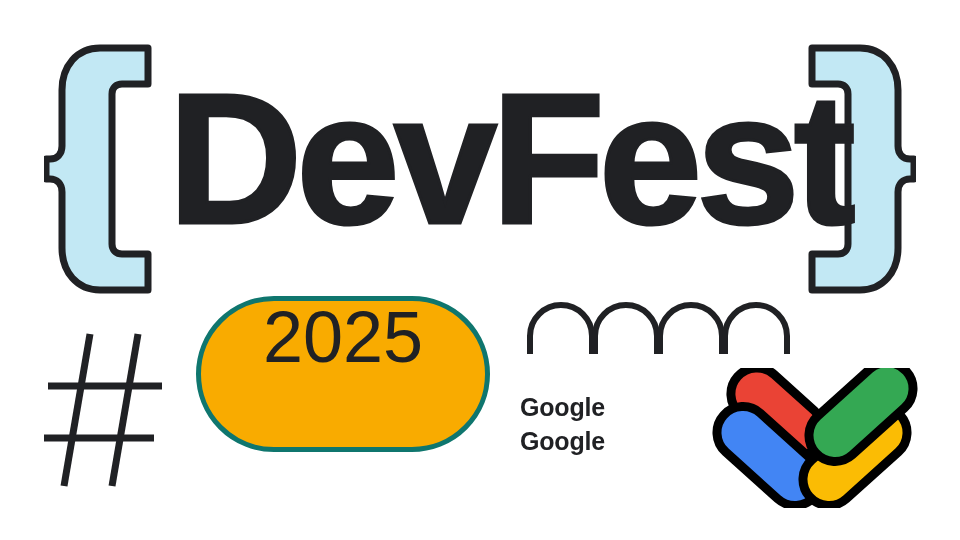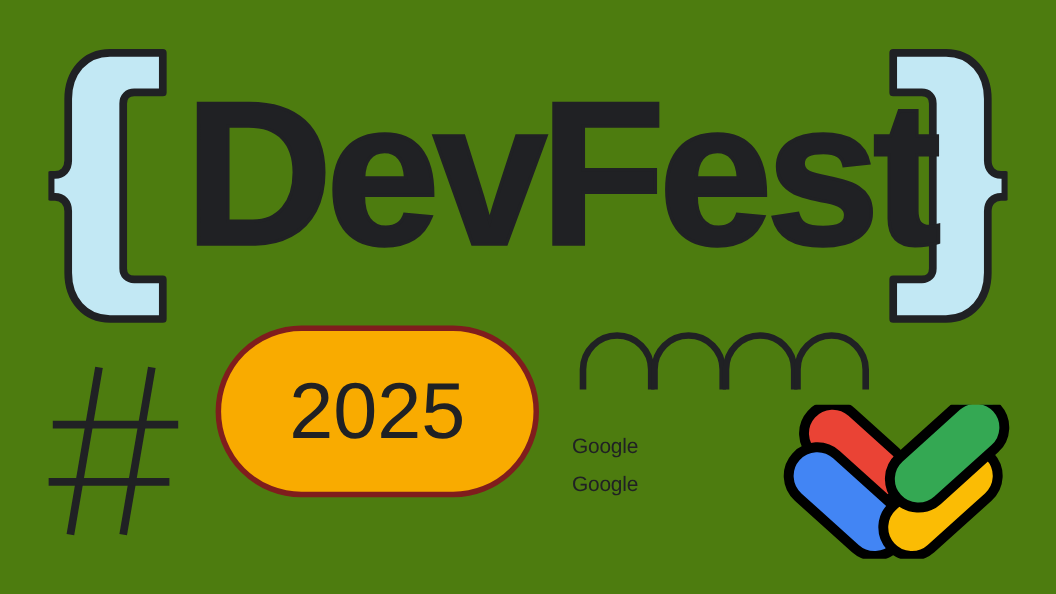--- a/index.html
+++ b/index.html
@@ -10,21 +10,21 @@
     width: 960px;
     height: 540px;
     overflow: hidden;
     background: #ededed;
     font-family: "Liberation Sans", sans-serif;
   }
   #stage {
     position: relative;
     width: 960px;
     height: 540px;
-    background: #4d7c0f;
+    background: #ffffff;
   }
   .abs { position: absolute; }
 
   
   #devfest-wordmark {
     left: 168px;
     top: 74px;
     width: 640px;
     height: 170px;
     color: #202124;
@@ -41,25 +41,24 @@
   #brace-left  { left: 44px;  top: 42px; }
   #brace-right { left: 800px; top: 42px; }
 
   
   #year-pill {
     left: 196px;
     top: 296px;
     width: 294px;
     height: 156px;
     background: #f9ab00;
-    border: 5px solid #7f1d1d;
+    border: 5px solid #0f766e;
     border-radius: 78px;
     box-sizing: border-box;
     display: flex;
-    align-items: center;
     justify-content: center;
   }
   #year-pill-label {
     color: #202124;
     font-family: "Liberation Sans", sans-serif;
     font-weight: normal;
     font-size: 72px;
     line-height: 72px;
     letter-spacing: 0px;
   }
@@ -76,22 +75,22 @@
     top: 380px;
     width: 400px;
     height: 130px;
   }
   #gdg-wordmark {
     position: absolute;
     left: 0px;
     top: 10px;
     color: #202124;
     font-family: "Liberation Sans", sans-serif;
-    font-weight: normal;
-    font-size: 19px;
+    font-weight: bold;
+    font-size: 25px;
     line-height: 34px;
     letter-spacing: -0.2px;
   }
   #gdg-wordmark div { white-space: nowrap; }
   #gdg-logo-mark { position: absolute; left: 182px; top: -12px; }
 </style>
 </head>
 <body>
 
 <div id="stage">

